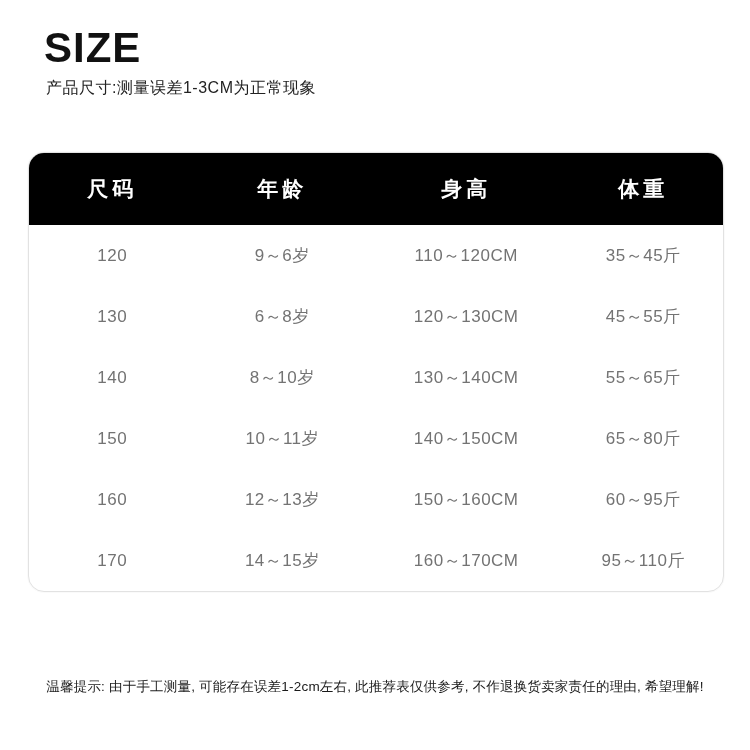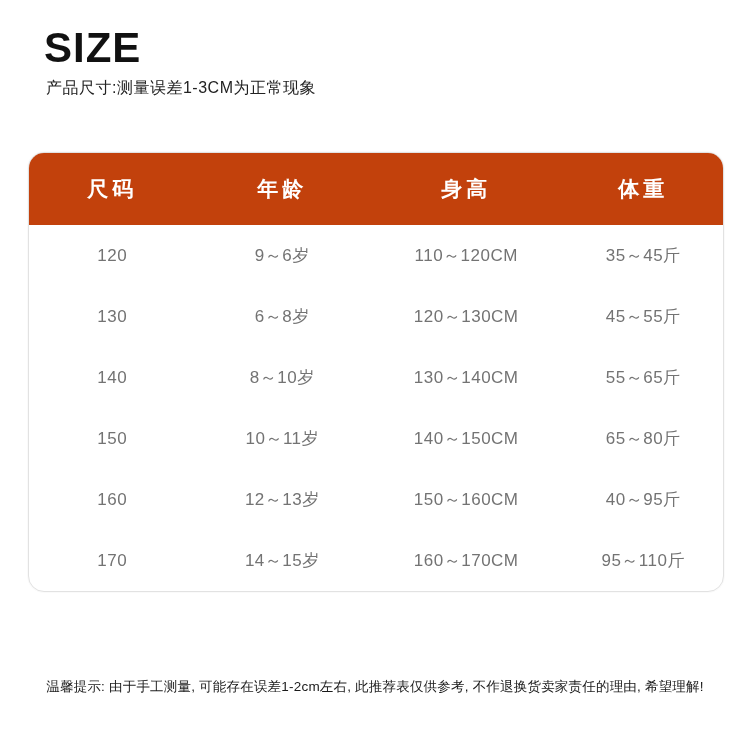--- a/index.html
+++ b/index.html
@@ -47,21 +47,21 @@
     border: 1px solid #e2e2e2;
     background: #fff;
     box-shadow: 0 0 0 1px rgba(0,0,0,0.02);
   }
   table {
     width: 100%;
     border-collapse: collapse;
     table-layout: fixed;
   }
   thead tr {
-    background: #c2410c;
+    background: #000000;
   }
   thead th {
     color: #ffffff;
     font-size: 21px;
     font-weight: bold;
     letter-spacing: 4px;
     padding: 22px 0 22px 0;
     text-align: center;
   }
   tbody td {
@@ -131,21 +131,21 @@
         <tr>
           <td class="col-1">150</td>
           <td class="col-2">10～11岁</td>
           <td class="col-3">140～150CM</td>
           <td class="col-4">65～80斤</td>
         </tr>
         <tr>
           <td class="col-1">160</td>
           <td class="col-2">12～13岁</td>
           <td class="col-3">150～160CM</td>
-          <td class="col-4">40～95斤</td>
+          <td class="col-4">60～95斤</td>
         </tr>
         <tr>
           <td class="col-1">170</td>
           <td class="col-2">14～15岁</td>
           <td class="col-3">160～170CM</td>
           <td class="col-4">95～110斤</td>
         </tr>
       </tbody>
     </table>
   </div>

